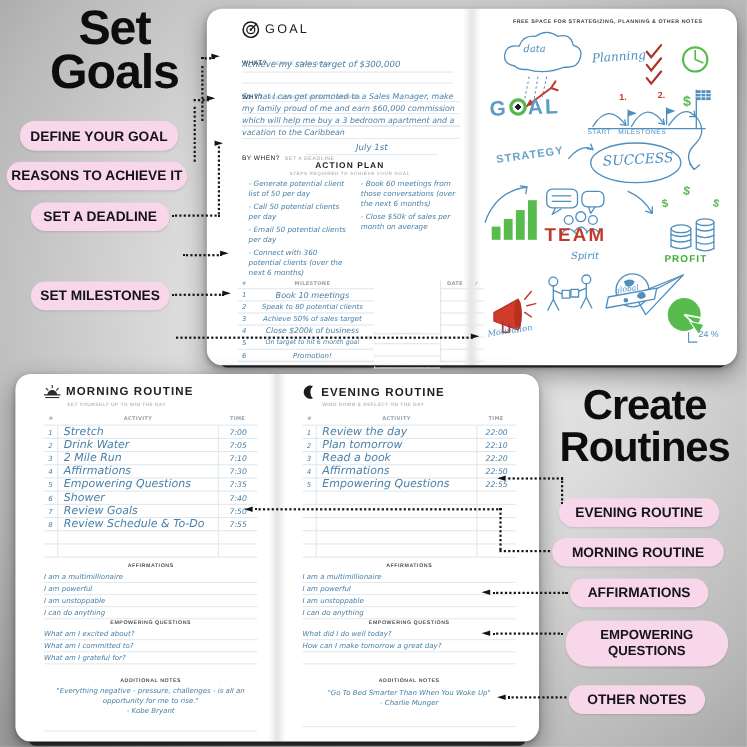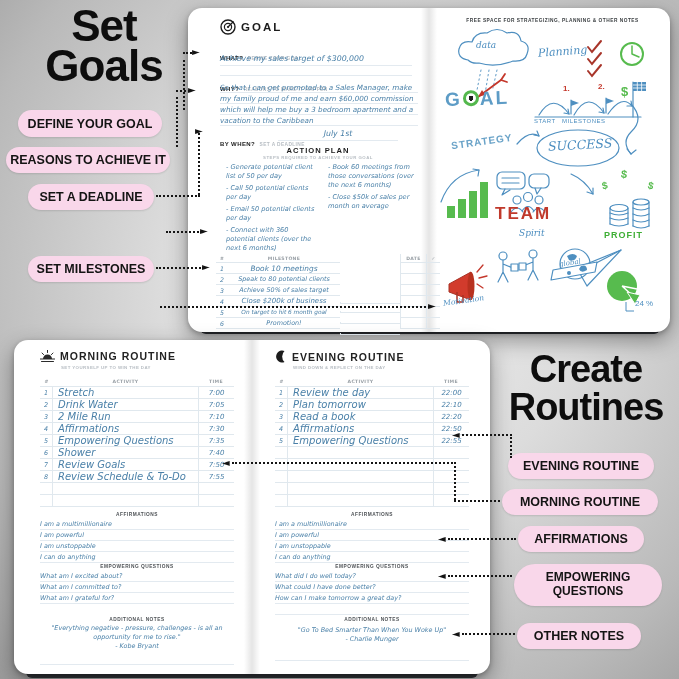--- a/index.html
+++ b/index.html
@@ -6,21 +6,21 @@
   .stage{position:relative;width:679px;height:679px;overflow:hidden;
     font-family:"Liberation Sans",sans-serif;
     background:radial-gradient(ellipse at 55% 42%, #f0f0f0 0%, #dcdcdc 40%, #b9b9b9 78%, #9c9c9c 100%);}
   .nb{position:absolute;background:#fff;border-radius:14px;box-shadow:0 8px 22px rgba(0,0,0,.38),0 2px 5px rgba(0,0,0,.25);}
   .spine{position:absolute;background:#33363b;border-radius:10px;}
   .gutter{position:absolute;top:0;bottom:0;width:16px;background:linear-gradient(90deg,rgba(0,0,0,0) 0%,rgba(0,0,0,.10) 50%,rgba(0,0,0,0) 100%);}
   .abs{position:absolute;}
   .hw{font-family:"DejaVu Sans",sans-serif;font-style:italic;color:#4a80a8;}
   .script{font-family:"DejaVu Serif",serif;font-style:italic;color:#4e8fc0;}
   .hint{color:#b7bdc3;font-weight:700;letter-spacing:.4px;}
-  .lbl{color:#1c1c1c;font-weight:700;letter-spacing:.4px;}
+  .lbl{color:#1c1c1c;font-weight:400;letter-spacing:.4px;}
   .rule{border-bottom:1px solid #e3eaf0;}
   .ruled{background-image:repeating-linear-gradient(to bottom,transparent,transparent 10px,#e3eaf0 10px,#e3eaf0 11px);}
   .sec{font-size:4.8px;font-weight:700;color:#4e5256;letter-spacing:.5px;text-align:center;}
   .ap-item{font-size:6.6px;line-height:9px;margin-bottom:3px;}
   .ap-item::before{content:"- ";}
   .ms-grid{display:grid;grid-template-columns:12px 112px 60px 26px 14px;grid-template-rows:9px repeat(6,11px);}
   .ms-grid>div{border-bottom:1px solid #e0e8ee;overflow:hidden;}
   .ms-h{font-size:4.6px;color:#9aa1a7;font-weight:700;text-align:center;letter-spacing:.3px;line-height:9px;}
   .ms-num{font-size:6.2px;text-align:center;line-height:11px;}
   .ms-mi{font-size:6.4px;line-height:11px;text-align:center;}
@@ -380,21 +380,20 @@
       <div class="abs hw" style="left:16px;top:179px;width:194px;">
         <div class="line">I am a multimillionaire</div>
         <div class="line">I am powerful</div>
         <div class="line">I am unstoppable</div>
         <div class="line">I can do anything</div>
       </div>
 
       <div class="abs sec" style="left:16px;top:224px;width:194px;">EMPOWERING QUESTIONS</div>
       <div class="abs hw" style="left:16px;top:231px;width:194px;">
         <div class="line">What did I do well today?</div>
-        <div class="line">What could I have done better?</div>
         <div class="line">How can I make tomorrow a great day?</div>
         <div class="line"></div>
       </div>
 
       <div class="abs sec" style="left:16px;top:277px;width:194px;">ADDITIONAL NOTES</div>
       <div class="abs hw" style="left:16px;top:286px;width:194px;text-align:center;font-size:6.4px;line-height:9px;">
         <div>"Go To Bed Smarter Than When You Woke Up"</div>
         <div>- Charlie Munger</div>
       </div>
       <div class="abs rule" style="left:16px;top:312px;width:194px;height:8px;"></div>

